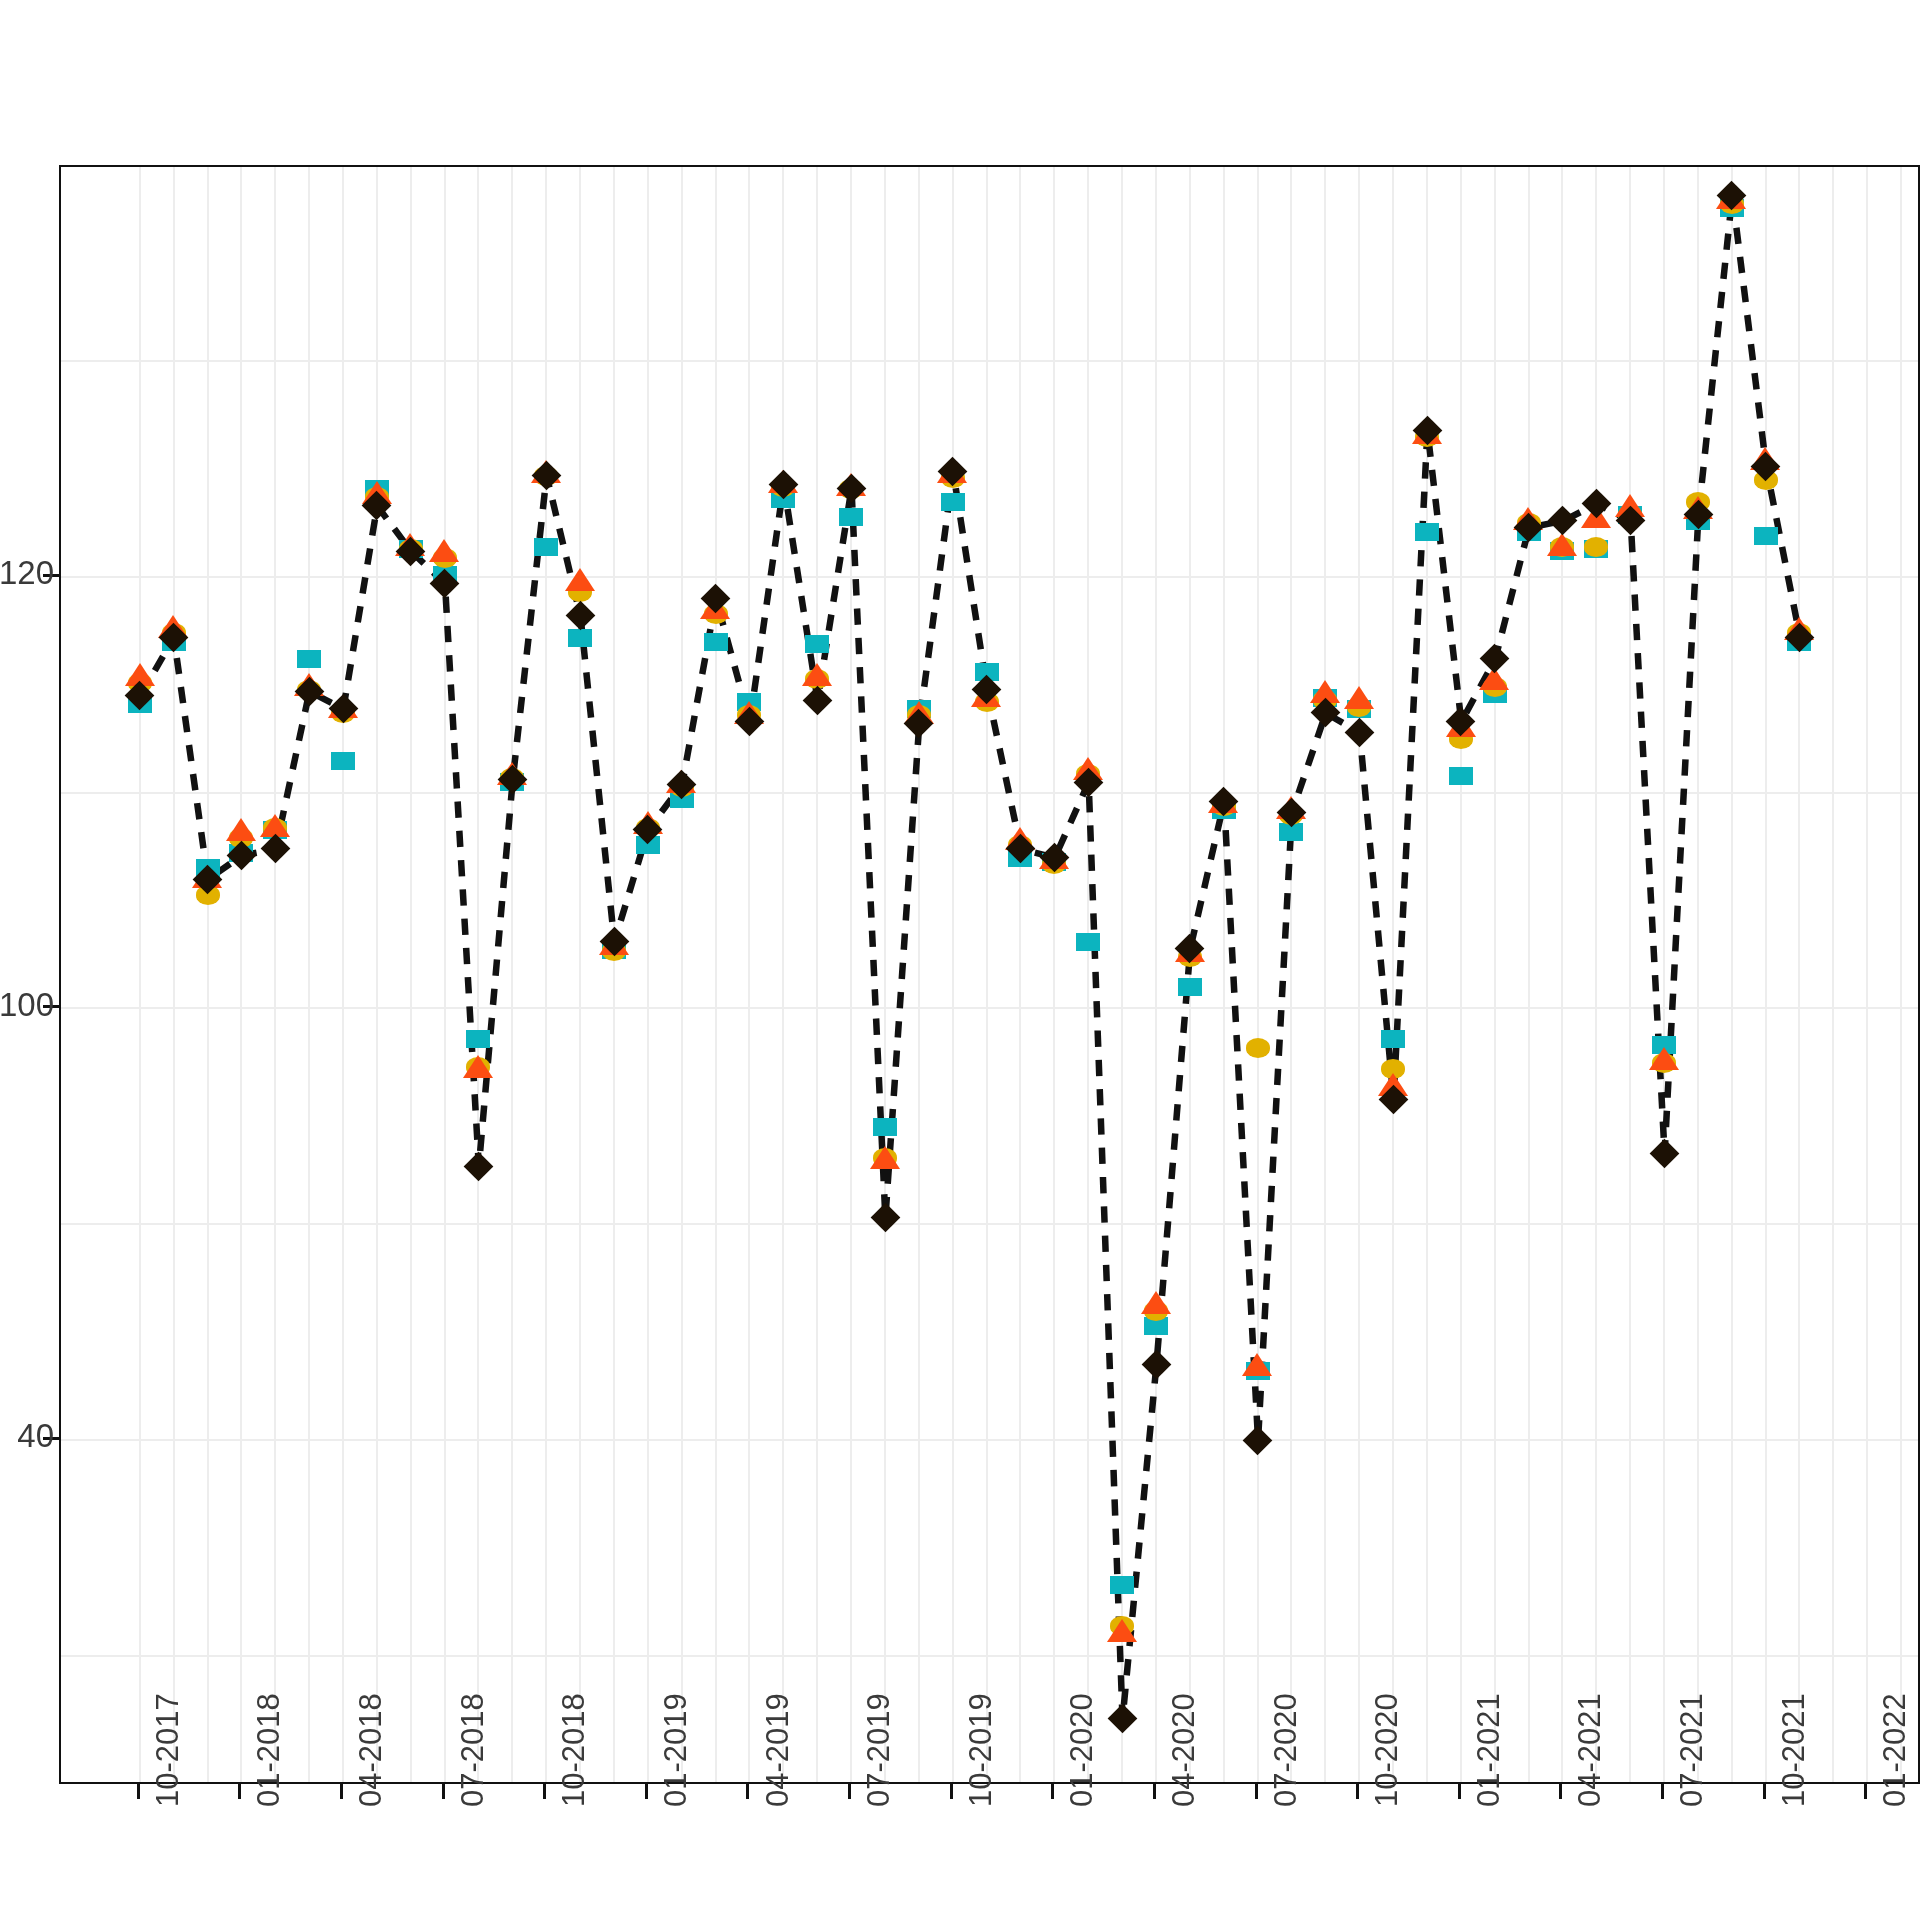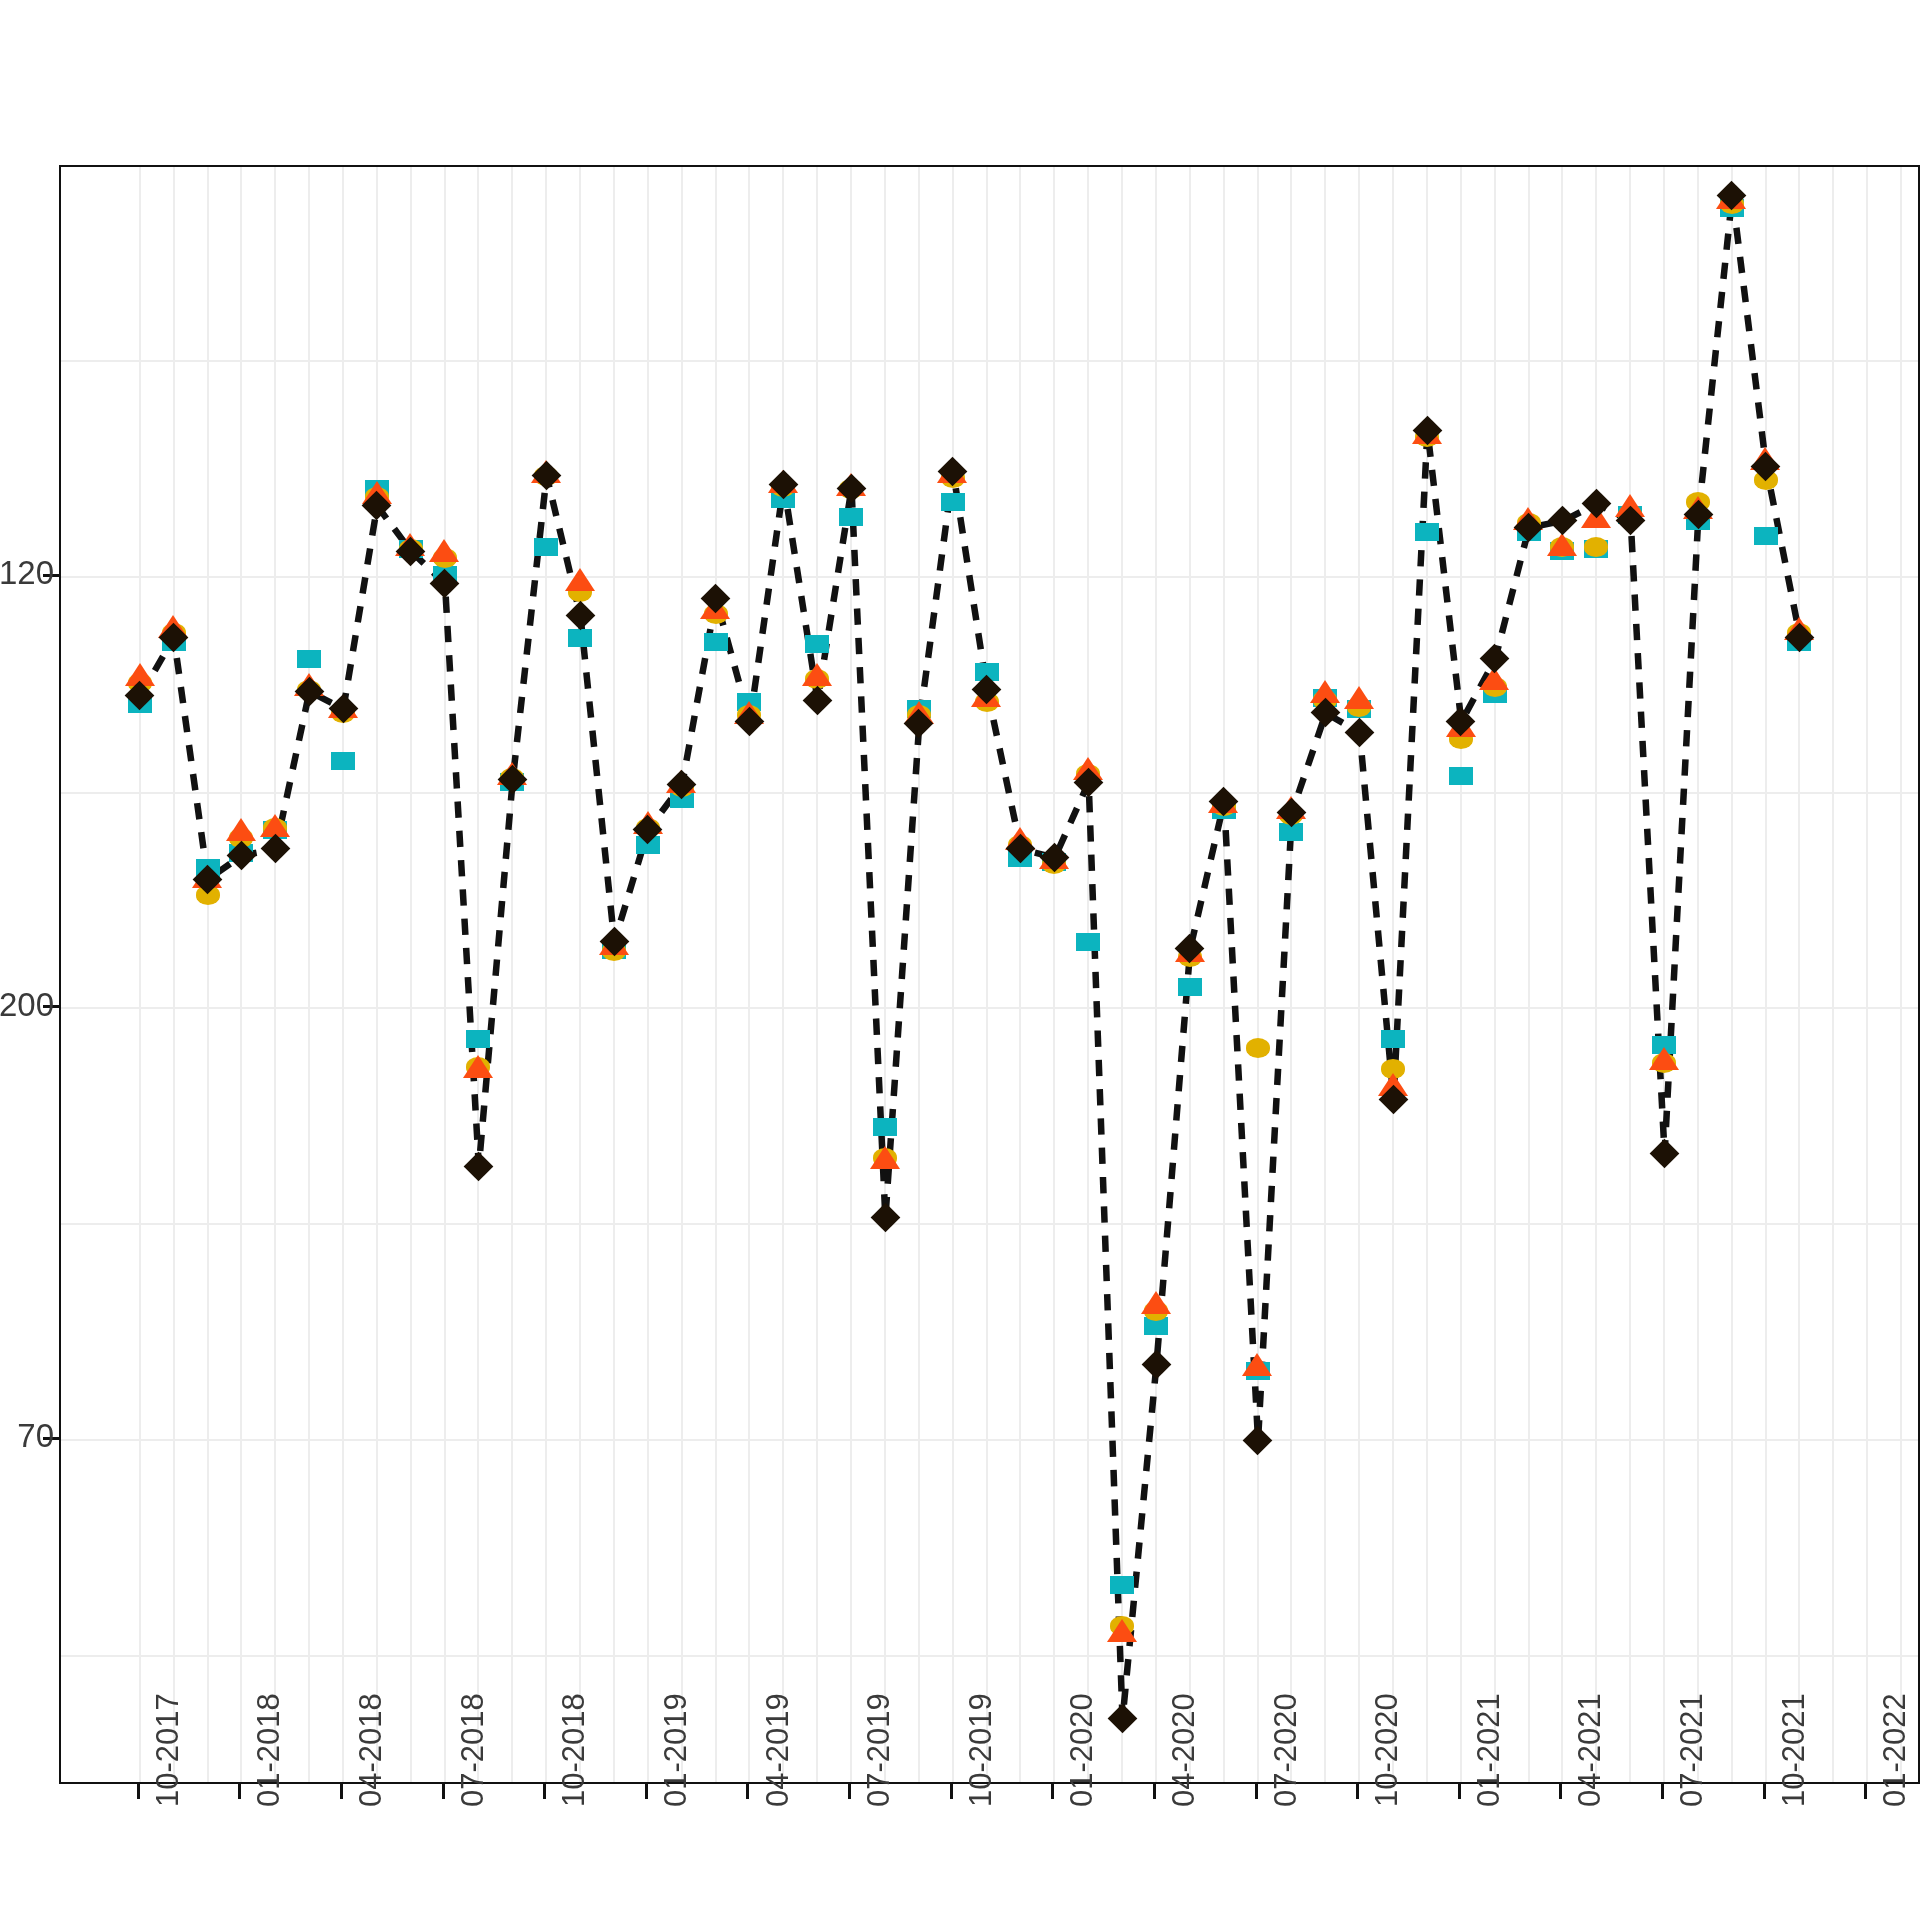--- a/index.html
+++ b/index.html
@@ -330,23 +330,23 @@
         <div class="marker m-diamond" style="left: 1559px; top: 343px;"></div>
         <div class="marker m-diamond" style="left: 1593px; top: 976px;"></div>
         <div class="marker m-diamond" style="left: 1627px; top: 337px;"></div>
         <div class="marker m-diamond" style="left: 1660px; top: 17.5px;"></div>
         <div class="marker m-diamond" style="left: 1694px; top: 289px;"></div>
         <div class="marker m-diamond" style="left: 1728px; top: 460px;"></div>
       </div>
   </div>
 
 <div class="ytick-mark" style="left: 43px; top: 1437px;"></div>
-    <div class="ytick-label" style="top: 1417px;">70</div>
+    <div class="ytick-label" style="top: 1417px;">40</div>
     <div class="ytick-mark" style="left: 43px; top: 1005px;"></div>
-    <div class="ytick-label" style="top: 986px;">200</div>
+    <div class="ytick-label" style="top: 986px;">100</div>
     <div class="ytick-mark" style="left: 43px; top: 574px;"></div>
     <div class="ytick-label" style="top: 554px;">120</div>
     <div class="xtick-mark" style="left: 137px; top: 1784px;"></div>
     <div class="xtick-label" style="left: 150px; top: 1807px;">10-2017</div>
     <div class="xtick-mark" style="left: 238px; top: 1784px;"></div>
     <div class="xtick-label" style="left: 251px; top: 1807px;">01-2018</div>
     <div class="xtick-mark" style="left: 340px; top: 1784px;"></div>
     <div class="xtick-label" style="left: 353px; top: 1807px;">04-2018</div>
     <div class="xtick-mark" style="left: 442px; top: 1784px;"></div>
     <div class="xtick-label" style="left: 455px; top: 1807px;">07-2018</div>

